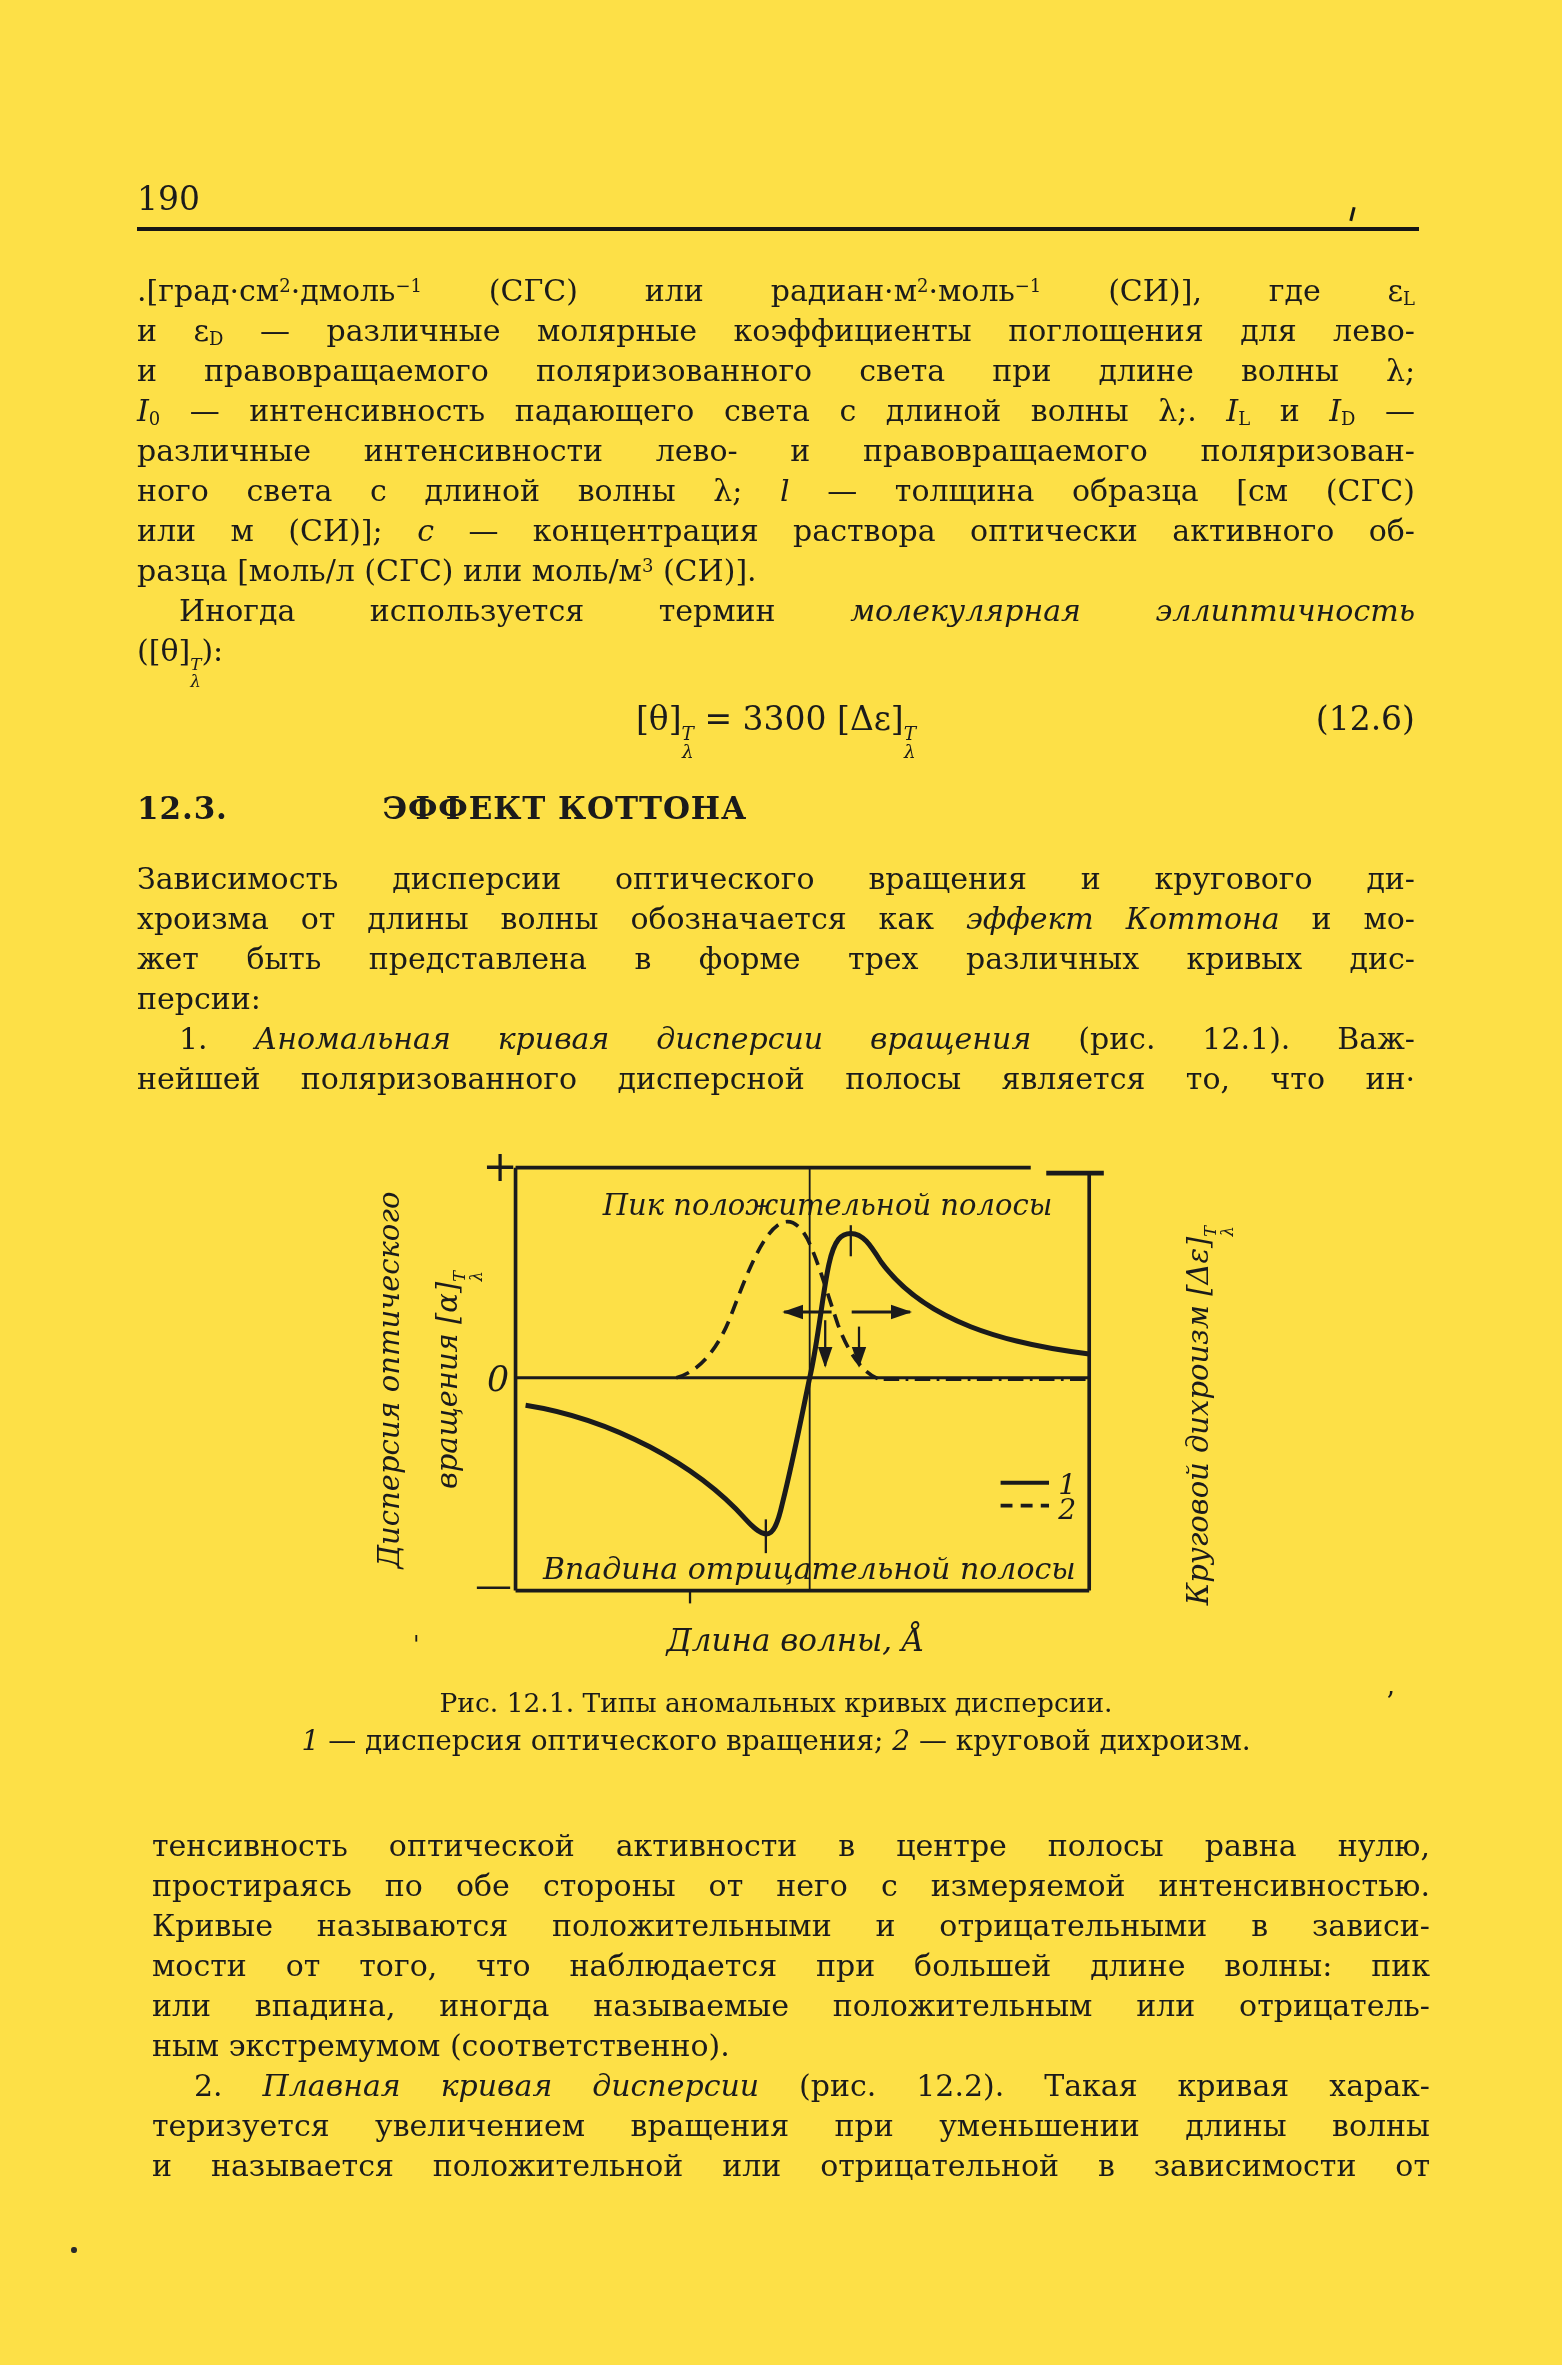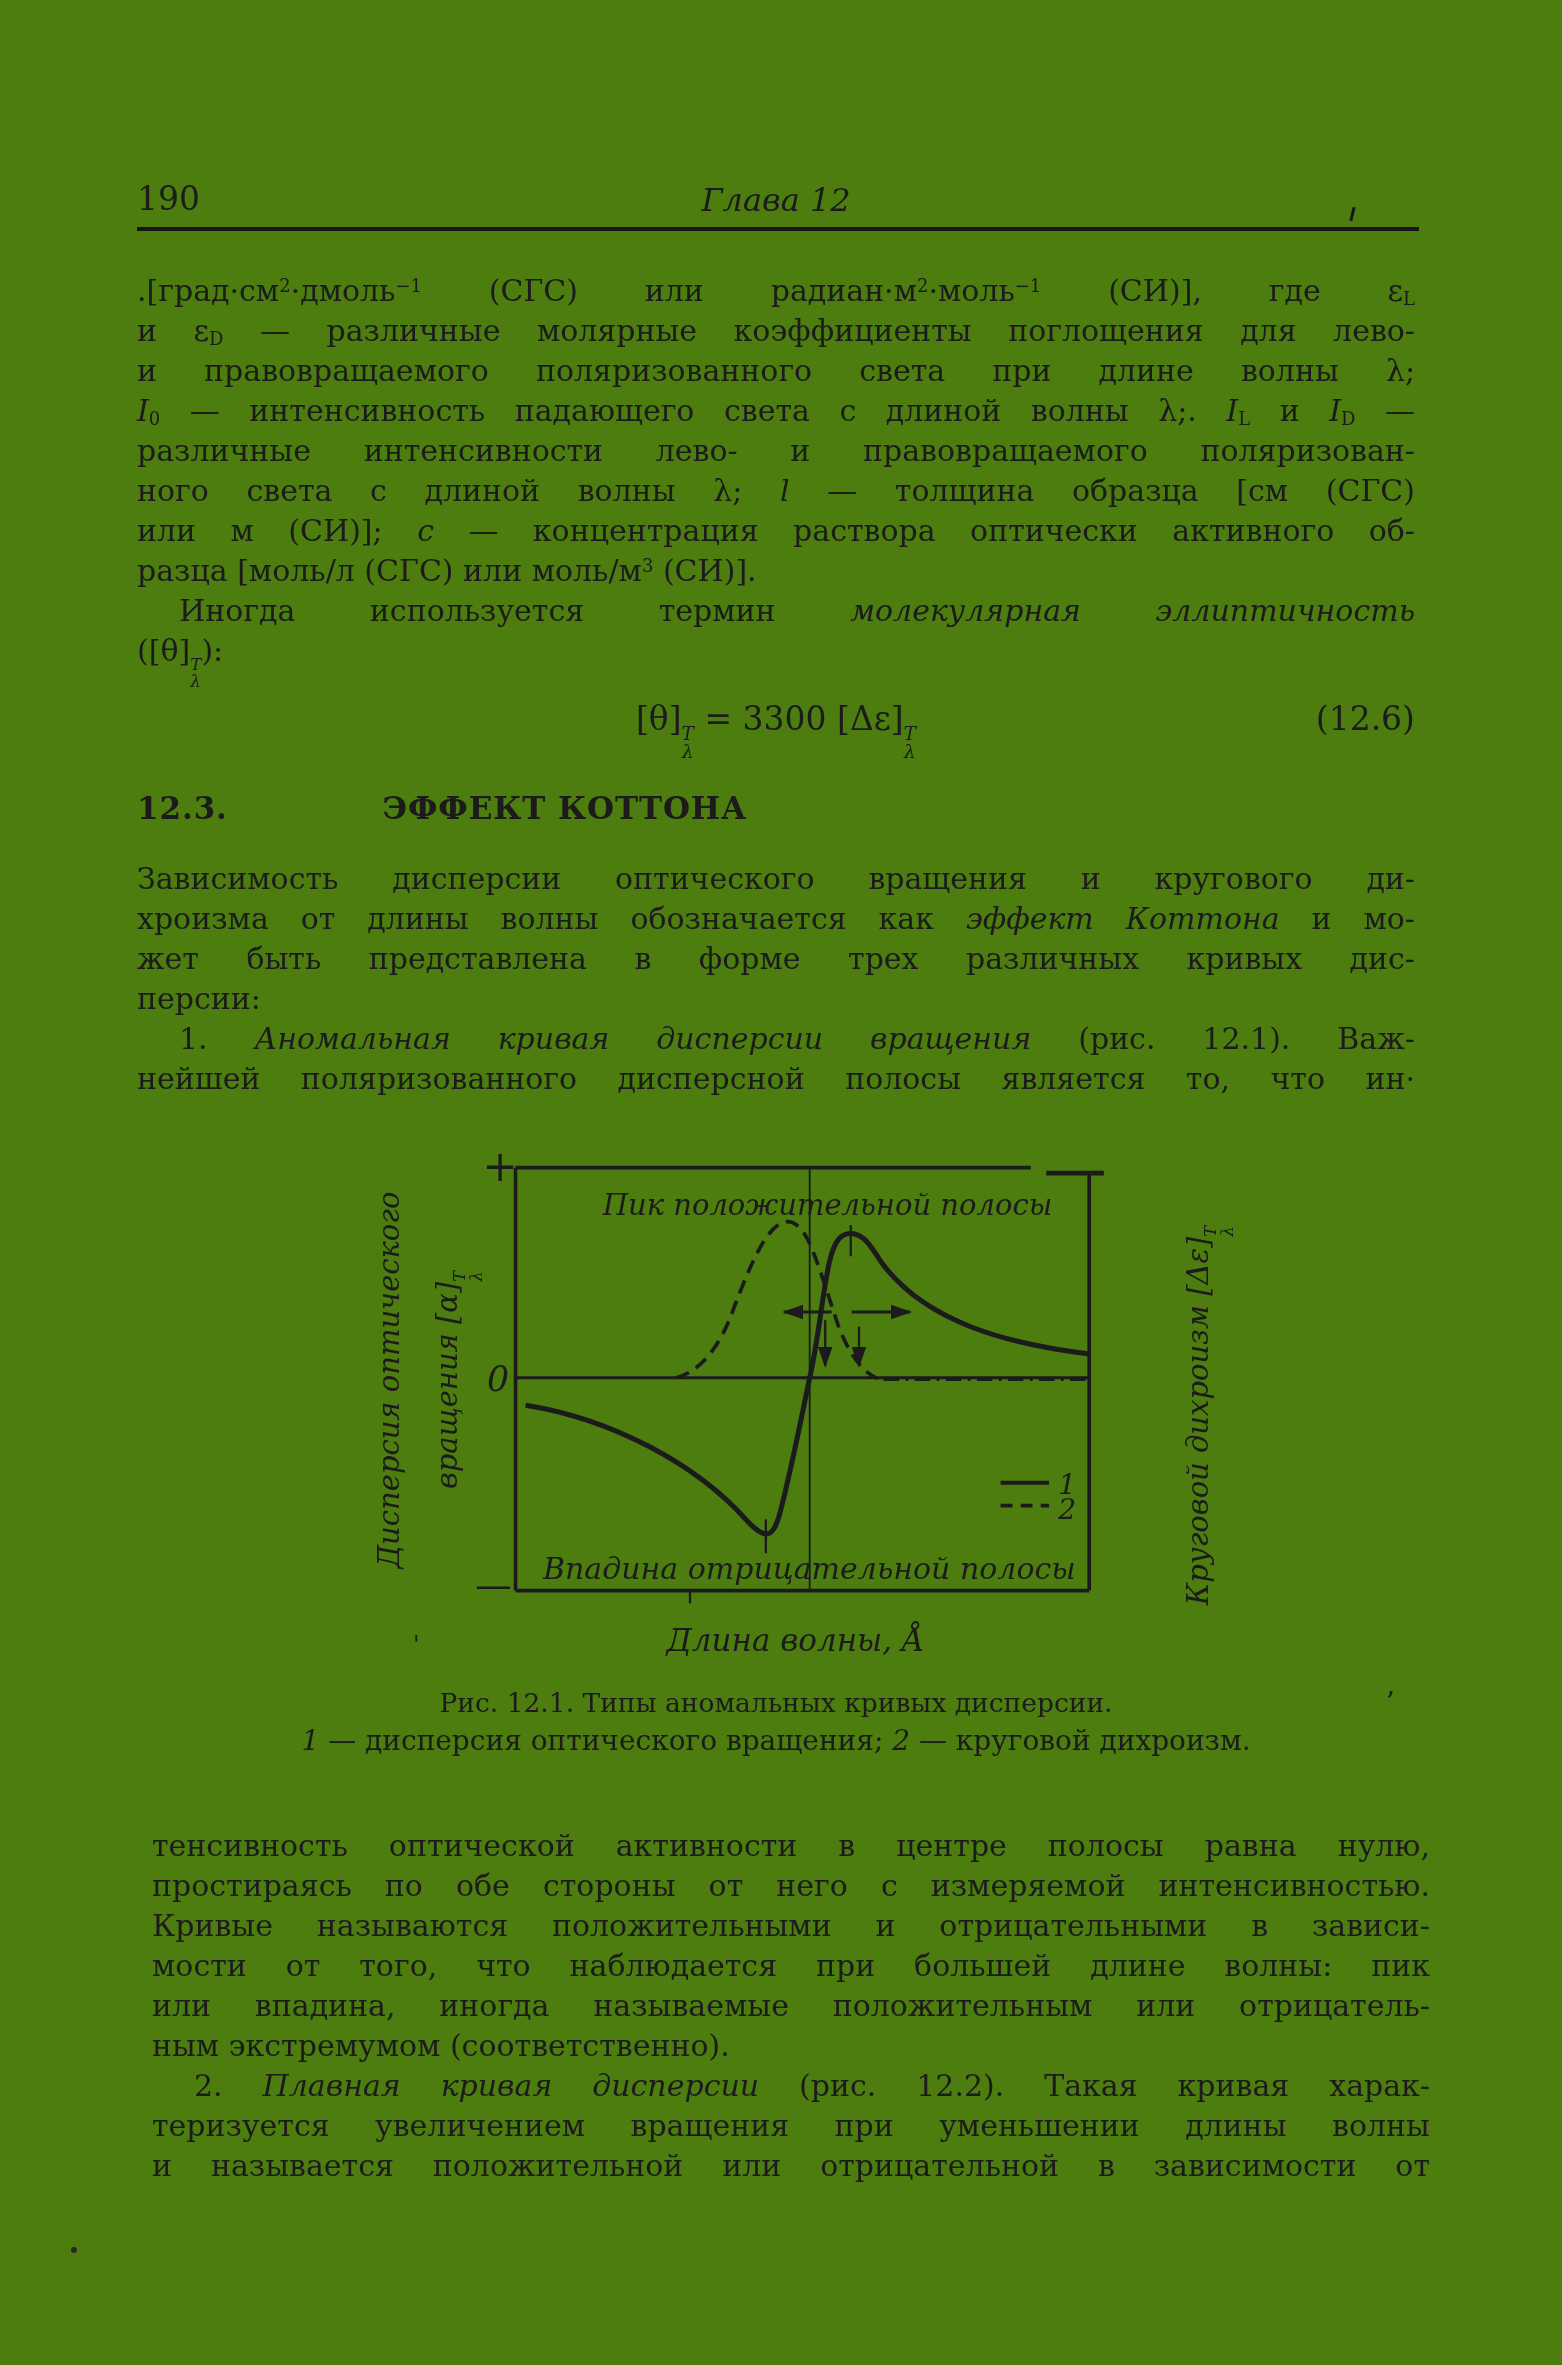--- a/index.html
+++ b/index.html
@@ -1,17 +1,17 @@
 <!DOCTYPE html>
 <html style="font-size:14.6px"><head>
 <meta charset="utf-8">
 <style>
   html,body{margin:0;padding:0;background:#777;}
   #page{
-    position:relative;width:1562px;height:2366px;background:#4d7c0f;
+    position:relative;width:1562px;height:2366px;background:#fde047;
     font-family:"DejaVu Serif","Liberation Serif",serif;color:#1b1b1b;
     overflow:hidden;
     text-decoration:underline;
   }
   .abs{position:absolute;}
   
   #pageno{left:137px;top:179px;font-size:33px;}
   #chapter{left:137px;top:181px;width:1278px;text-align:center;font-style:italic;font-size:32px;}
   #rule{left:137px;top:227px;width:1282px;height:3.7px;background:#161616;}
   
@@ -51,21 +51,20 @@
   #capmark{left:1386px;top:1687px;font-size:27.4px;}
   #figmark{left:413px;top:1631px;font-size:24px;}
   #speck{left:71px;top:2247px;width:5.5px;height:6.4px;border-radius:50%;background:#2a2a2a;}
 </style>
 </head>
 <body>
 
 <div id="page">
 
   <div class="abs" id="pageno">190</div>
-  <div class="abs" id="chapter">Глава 12</div>
   <div class="abs" id="rule"></div>
   <div class="abs" id="ruletick"></div>
 
   <div class="abs para" id="para1">
       <div class="line">.[град·см<sup>2</sup>·дмоль<sup>−1</sup> (СГС) или радиан·м<sup>2</sup>·моль<sup>−1</sup> (СИ)], где ε<sub>L</sub></div>
       <div class="line">и ε<sub>D</sub> — различные молярные коэффициенты поглощения для лево-</div>
       <div class="line">и правовращаемого поляризованного света при длине волны λ;</div>
       <div class="line"><i>I</i><sub>0</sub> — интенсивность падающего света с длиной волны λ;. <i>I</i><sub>L</sub> и <i>I</i><sub>D</sub> —</div>
       <div class="line">различные интенсивности лево- и правовращаемого поляризован-</div>
       <div class="line">ного света с длиной волны λ; <i>l</i> — толщина образца [см (СГС)</div>

